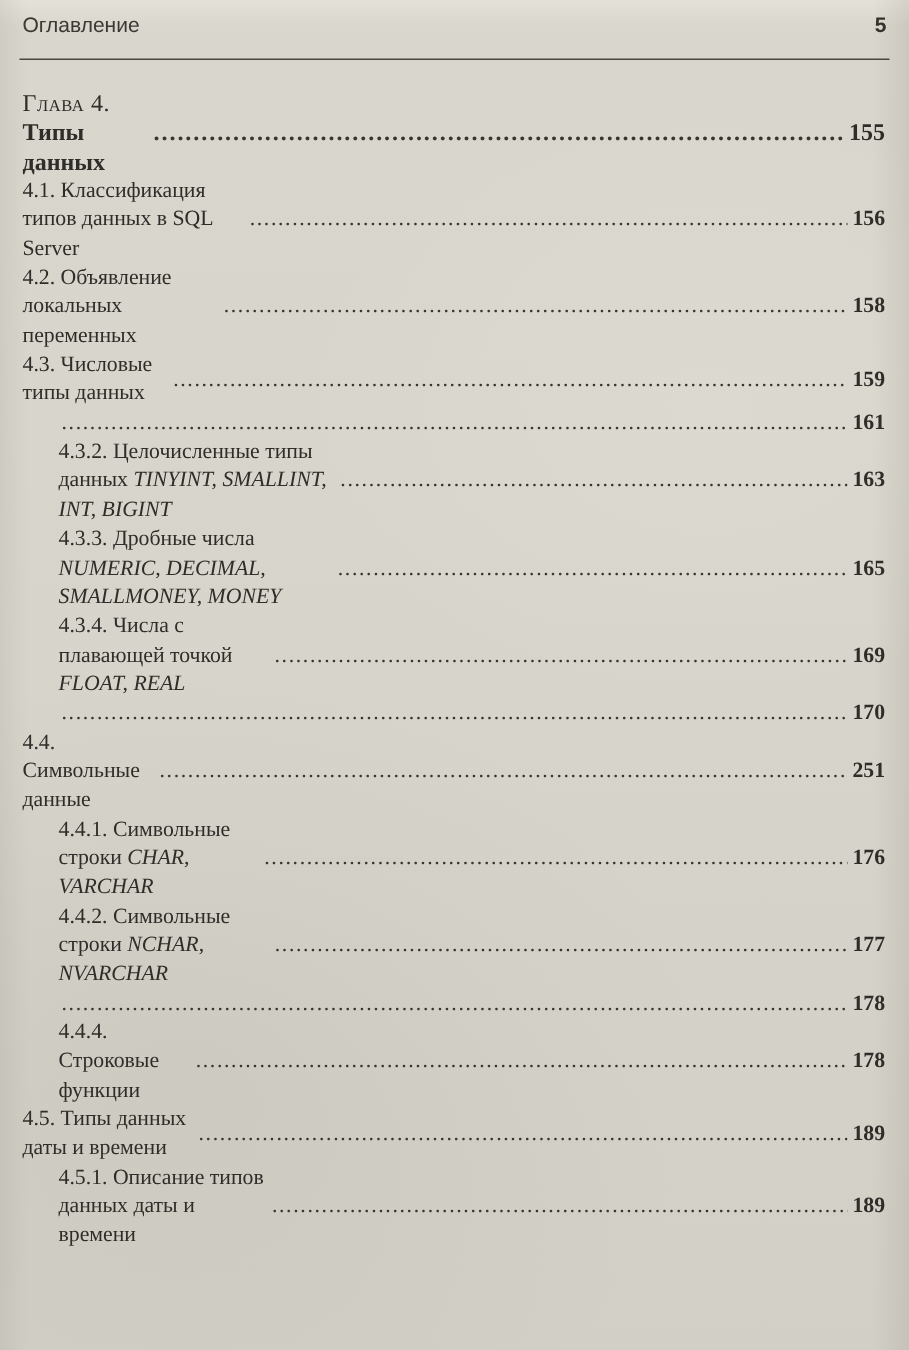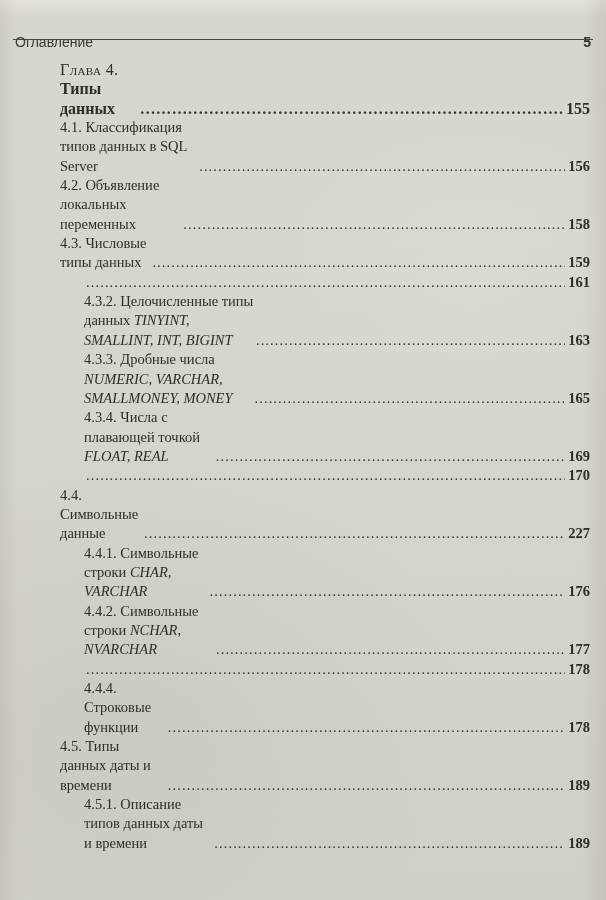--- a/index.html
+++ b/index.html
@@ -9,34 +9,34 @@
     background-color:#d7d4cb;
     background-image:
       radial-gradient(ellipse 420px 300px at 78% 30%, rgba(255,255,255,0.10), rgba(255,255,255,0) 70%),
       radial-gradient(ellipse 500px 400px at 20% 80%, rgba(110,104,92,0.07), rgba(110,104,92,0) 70%),
       linear-gradient(90deg, rgba(120,114,102,0.10) 0%, rgba(120,114,102,0) 3%, rgba(120,114,102,0) 96%, rgba(120,114,102,0.14) 100%),
       linear-gradient(180deg, #e4e1da 0%, #d9d6cd 2%, #d7d4cb 55%, #d2cfc6 100%);
     font-family:"Liberation Serif", serif;
     color:#2f2d29;
   }
   .running-head{
-    position:absolute;left:15px;right:15px;top:34px;
+    position:absolute;left:15px;right:15px;top:8px;
     display:flex;justify-content:space-between;align-items:flex-end;
     font-family:"Liberation Sans", sans-serif;font-size:14px;color:#3b3934;
   }
   .running-head .folio{font-weight:bold;color:#34322d;}
   .head-rule{
     position:absolute;left:13px;right:13px;top:39px;height:0;
     border-top:1.7px solid #4a4740;
   }
   .toc{
     position:absolute;left:15px;right:16px;top:60px;
   }
   .entry{
-    display:flex;align-items:flex-end;line-height:19.35px;font-size:14.5px;margin-left:45px;
+    display:flex;align-items:center;line-height:19.35px;font-size:14.5px;
   }
   .entry .etext{white-space:pre-wrap;flex:0 1 auto;}
   .entry .leader{flex:1 1 auto;overflow:hidden;white-space:nowrap;height:19.35px;margin:0 3px 0 2px;color:#38352f;}
   .entry .leader::after{
     content:"......................................................................................................................................................................";
     letter-spacing:1.1px;
   }
   .entry .pnum{flex:0 0 auto;white-space:nowrap;font-weight:bold;}
   .entry.l2, .entry.l2cont{padding-left:24px;}
   .entry.chapter{font-size:16px;}
@@ -79,37 +79,37 @@
       <div class="entry l2">
         <span class="leader"></span>
         <span class="pnum">161</span>
       </div>
       <div class="entry l2">
         <span class="etext"><span>4.3.2. Целочисленные типы данных </span><span class="it">TINYINT, SMALLINT, INT, BIGINT</span></span>
         <span class="leader"></span>
         <span class="pnum">163</span>
       </div>
       <div class="entry l2">
-        <span class="etext"><span>4.3.3. Дробные числа </span><span class="it">NUMERIC, VARCHAR, SMALLMONEY, MONEY</span></span>
+        <span class="etext"><span>4.3.3. Дробные числа </span><span class="it">NUMERIC, DECIMAL, SMALLMONEY, MONEY</span></span>
         <span class="leader"></span>
         <span class="pnum">165</span>
       </div>
       <div class="entry l2">
         <span class="etext"><span>4.3.4. Числа с плавающей точкой </span><span class="it">FLOAT, REAL</span></span>
         <span class="leader"></span>
         <span class="pnum">169</span>
       </div>
       <div class="entry l2">
         <span class="leader"></span>
         <span class="pnum">170</span>
       </div>
       <div class="entry l1">
         <span class="etext"><span>4.4. Символьные данные</span></span>
         <span class="leader"></span>
-        <span class="pnum">227</span>
+        <span class="pnum">251</span>
       </div>
       <div class="entry l2">
         <span class="etext"><span>4.4.1. Символьные строки </span><span class="it">CHAR, VARCHAR</span></span>
         <span class="leader"></span>
         <span class="pnum">176</span>
       </div>
       <div class="entry l2">
         <span class="etext"><span>4.4.2. Символьные строки </span><span class="it">NCHAR, NVARCHAR</span></span>
         <span class="leader"></span>
         <span class="pnum">177</span>

